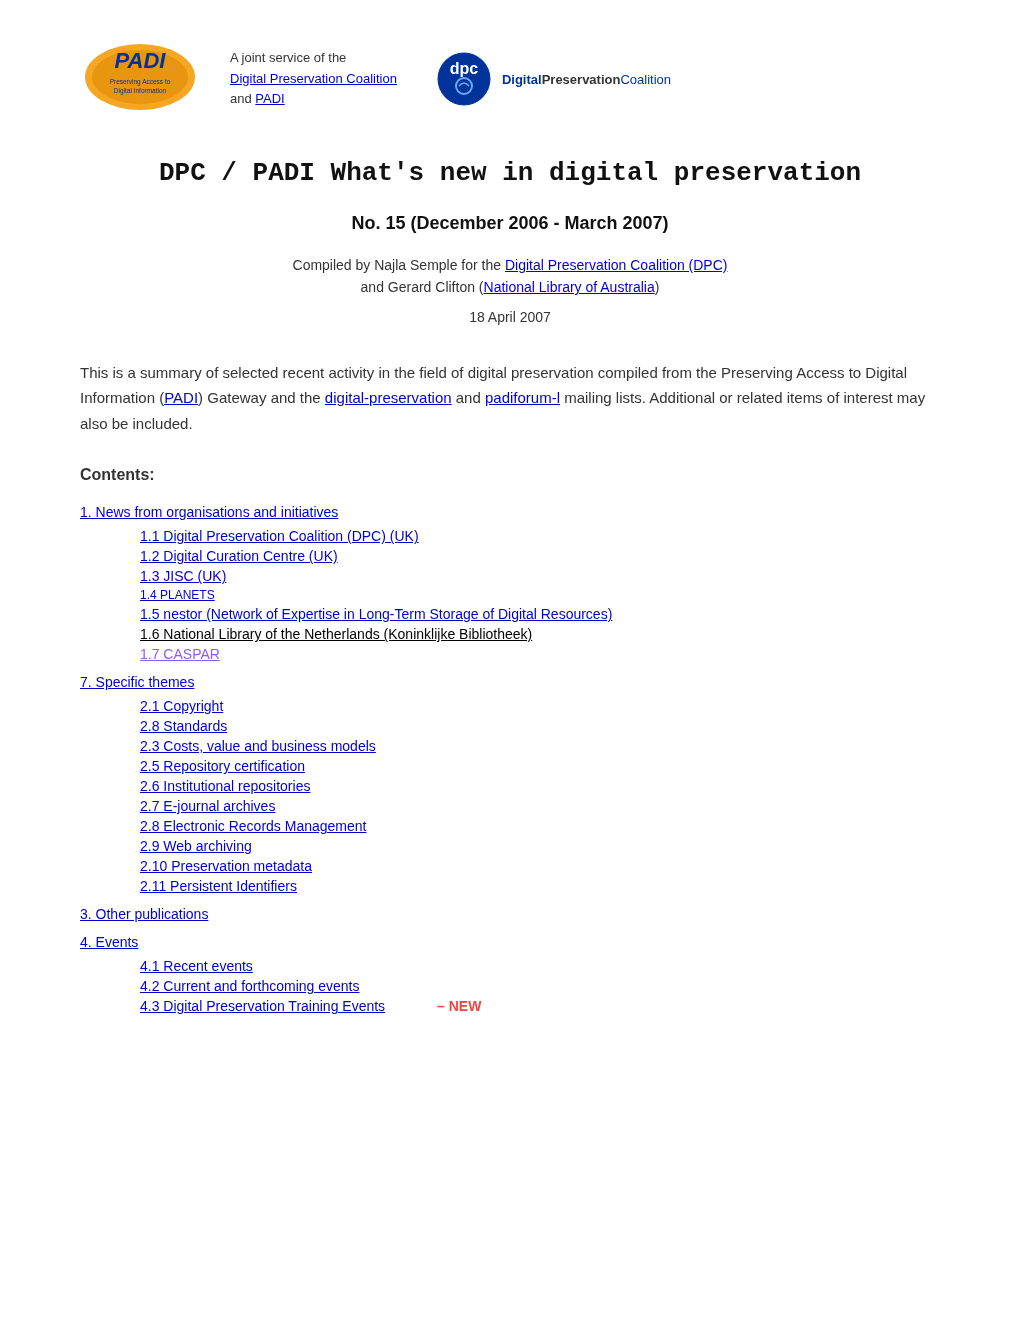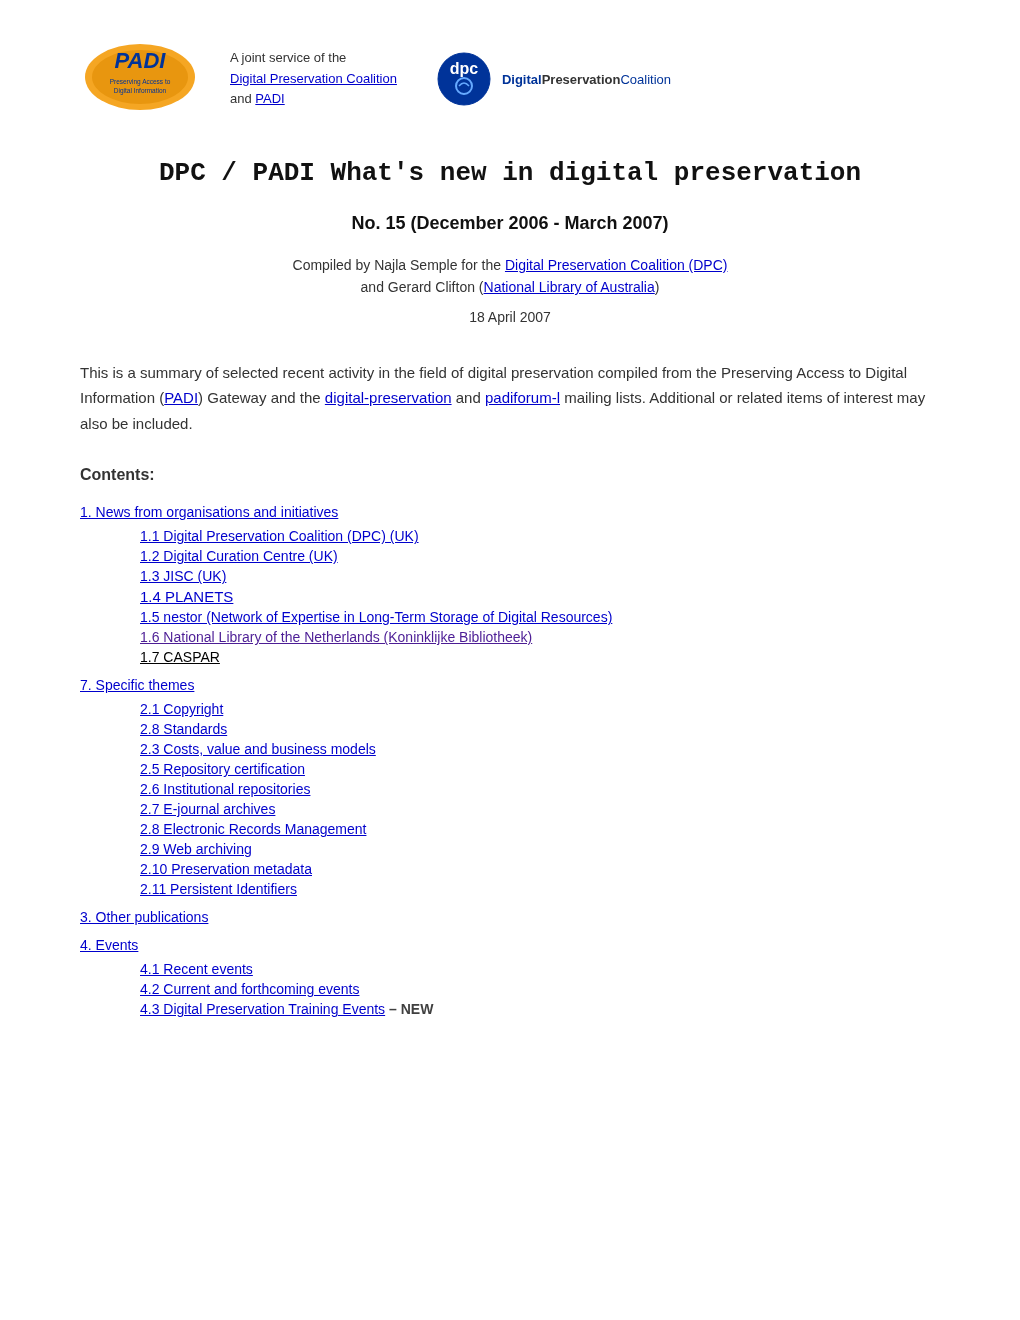--- a/index.html
+++ b/index.html
@@ -167,38 +167,38 @@
 <div class="toc">
   <div class="contents-heading">Contents:</div>
 
   <ol style="list-style:none; padding:0;">
 
     <div id="toc-container">
         <div style="margin-bottom: 12px;"><a href="#1" style="color: rgb(0, 0, 204); text-decoration: underline; font-size: 14px;">1. News from organisations and initiatives</a><ul style="list-style: none; margin-left: 60px; margin-top: 8px;">
             <li style="margin-bottom: 4px; font-size: 14px;"><a href="#1.1" style="color: rgb(0, 0, 204); text-decoration: underline;">1.1 Digital Preservation Coalition (DPC) (UK)</a></li>
             <li style="margin-bottom: 4px; font-size: 14px;"><a href="#1.2" style="color: rgb(0, 0, 204); text-decoration: underline;">1.2 Digital Curation Centre (UK)</a></li>
             <li style="margin-bottom: 4px; font-size: 14px;"><a href="#1.3" style="color: rgb(0, 0, 204); text-decoration: underline;">1.3 JISC (UK)</a></li>
-            <li style="margin-bottom: 4px; font-size: 15px;"><a href="#1.4" style="color: rgb(0, 0, 204); text-decoration: underline;">1.4 PLANETS</a></li>
+            <li style="margin-bottom: 4px; font-size: 12px;"><a href="#1.4" style="color: rgb(0, 0, 204); text-decoration: underline;">1.4 PLANETS</a></li>
             <li style="margin-bottom: 4px; font-size: 14px;"><a href="#1.5" style="color: rgb(0, 0, 204); text-decoration: underline;">1.5 nestor (Network of Expertise in Long-Term Storage of Digital Resources)</a></li>
-            <li style="margin-bottom: 4px; font-size: 14px;"><a href="#1.6" style="color: #4c1d95; text-decoration: underline;">1.6 National Library of the Netherlands (Koninklijke Bibliotheek)</a></li>
-            <li style="margin-bottom: 4px; font-size: 14px;"><a href="#1.7" style="color: #000000; text-decoration: underline;">1.7 CASPAR</a></li>
+            <li style="margin-bottom: 4px; font-size: 14px;"><a href="#1.6" style="color: #000000; text-decoration: underline;">1.6 National Library of the Netherlands (Koninklijke Bibliotheek)</a></li>
+            <li style="margin-bottom: 4px; font-size: 14px;"><a href="#1.7" style="color: #8b5cf6; text-decoration: underline;">1.7 CASPAR</a></li>
           </ul></div>
         <div style="margin-bottom: 12px;"><a href="#2" style="color: rgb(0, 0, 204); text-decoration: underline; font-size: 14px;">7. Specific themes</a><ul style="list-style: none; margin-left: 60px; margin-top: 8px;">
             <li style="margin-bottom: 4px; font-size: 14px;"><a href="#2.1" style="color: rgb(0, 0, 204); text-decoration: underline;">2.1 Copyright</a></li>
             <li style="margin-bottom: 4px; font-size: 14px;"><a href="#2.2" style="color: rgb(0, 0, 204); text-decoration: underline;">2.8 Standards</a></li>
             <li style="margin-bottom: 4px; font-size: 14px;"><a href="#2.3" style="color: rgb(0, 0, 204); text-decoration: underline;">2.3 Costs, value and business models</a></li>
             <li style="margin-bottom: 4px; font-size: 14px;"><a href="#2.5" style="color: rgb(0, 0, 204); text-decoration: underline; text-align: right;">2.5 Repository certification</a></li>
             <li style="margin-bottom: 4px; font-size: 14px;"><a href="#2.6" style="color: rgb(0, 0, 204); text-decoration: underline;">2.6 Institutional repositories</a></li>
             <li style="margin-bottom: 4px; font-size: 14px;"><a href="#2.7" style="color: rgb(0, 0, 204); text-decoration: underline;">2.7 E-journal archives</a></li>
             <li style="margin-bottom: 4px; font-size: 14px;"><a href="#2.8" style="color: rgb(0, 0, 204); text-decoration: underline;">2.8 Electronic Records Management</a></li>
             <li style="margin-bottom: 4px; font-size: 14px;"><a href="#2.9" style="color: rgb(0, 0, 204); text-decoration: underline;">2.9 Web archiving</a></li>
             <li style="margin-bottom: 4px; font-size: 14px;"><a href="#2.10" style="color: rgb(0, 0, 204); text-decoration: underline;">2.10 Preservation metadata</a></li>
             <li style="margin-bottom: 4px; font-size: 14px;"><a href="#2.11" style="color: rgb(0, 0, 204); text-decoration: underline;">2.11 Persistent Identifiers</a></li>
           </ul></div>
         <div style="margin-bottom: 12px;"><a href="#3" style="color: rgb(0, 0, 204); text-decoration: underline; font-size: 14px;">3. Other publications</a></div>
         <div style="margin-bottom: 12px;"><a href="#4" style="color: rgb(0, 0, 204); text-decoration: underline; font-size: 14px;">4. Events</a><ul style="list-style: none; margin-left: 60px; margin-top: 8px;">
             <li style="margin-bottom: 4px; font-size: 14px;"><a href="#4.1" style="color: rgb(0, 0, 204); text-decoration: underline;">4.1 Recent events</a></li>
             <li style="margin-bottom: 4px; font-size: 14px;"><a href="#4.2" style="color: rgb(0, 0, 204); text-decoration: underline;">4.2 Current and forthcoming events</a></li>
-            <li style="margin-bottom: 4px; font-size: 14px;"><a href="#4.3" style="color: rgb(0, 0, 204); text-decoration: underline;">4.3 Digital Preservation Training Events</a><strong style="color: #404040; text-decoration: none;"> – NEW</strong></li>
+            <li style="margin-bottom: 4px; font-size: 14px;"><a href="#4.3" style="color: rgb(0, 0, 204); text-decoration: underline;">4.3 Digital Preservation Training Events</a><strong style="color: #ef4444; text-decoration: none; margin-left: 48px;"> – NEW</strong></li>
           </ul></div>
       </div>
   </ol>
 </div>
 
 </body></html>

